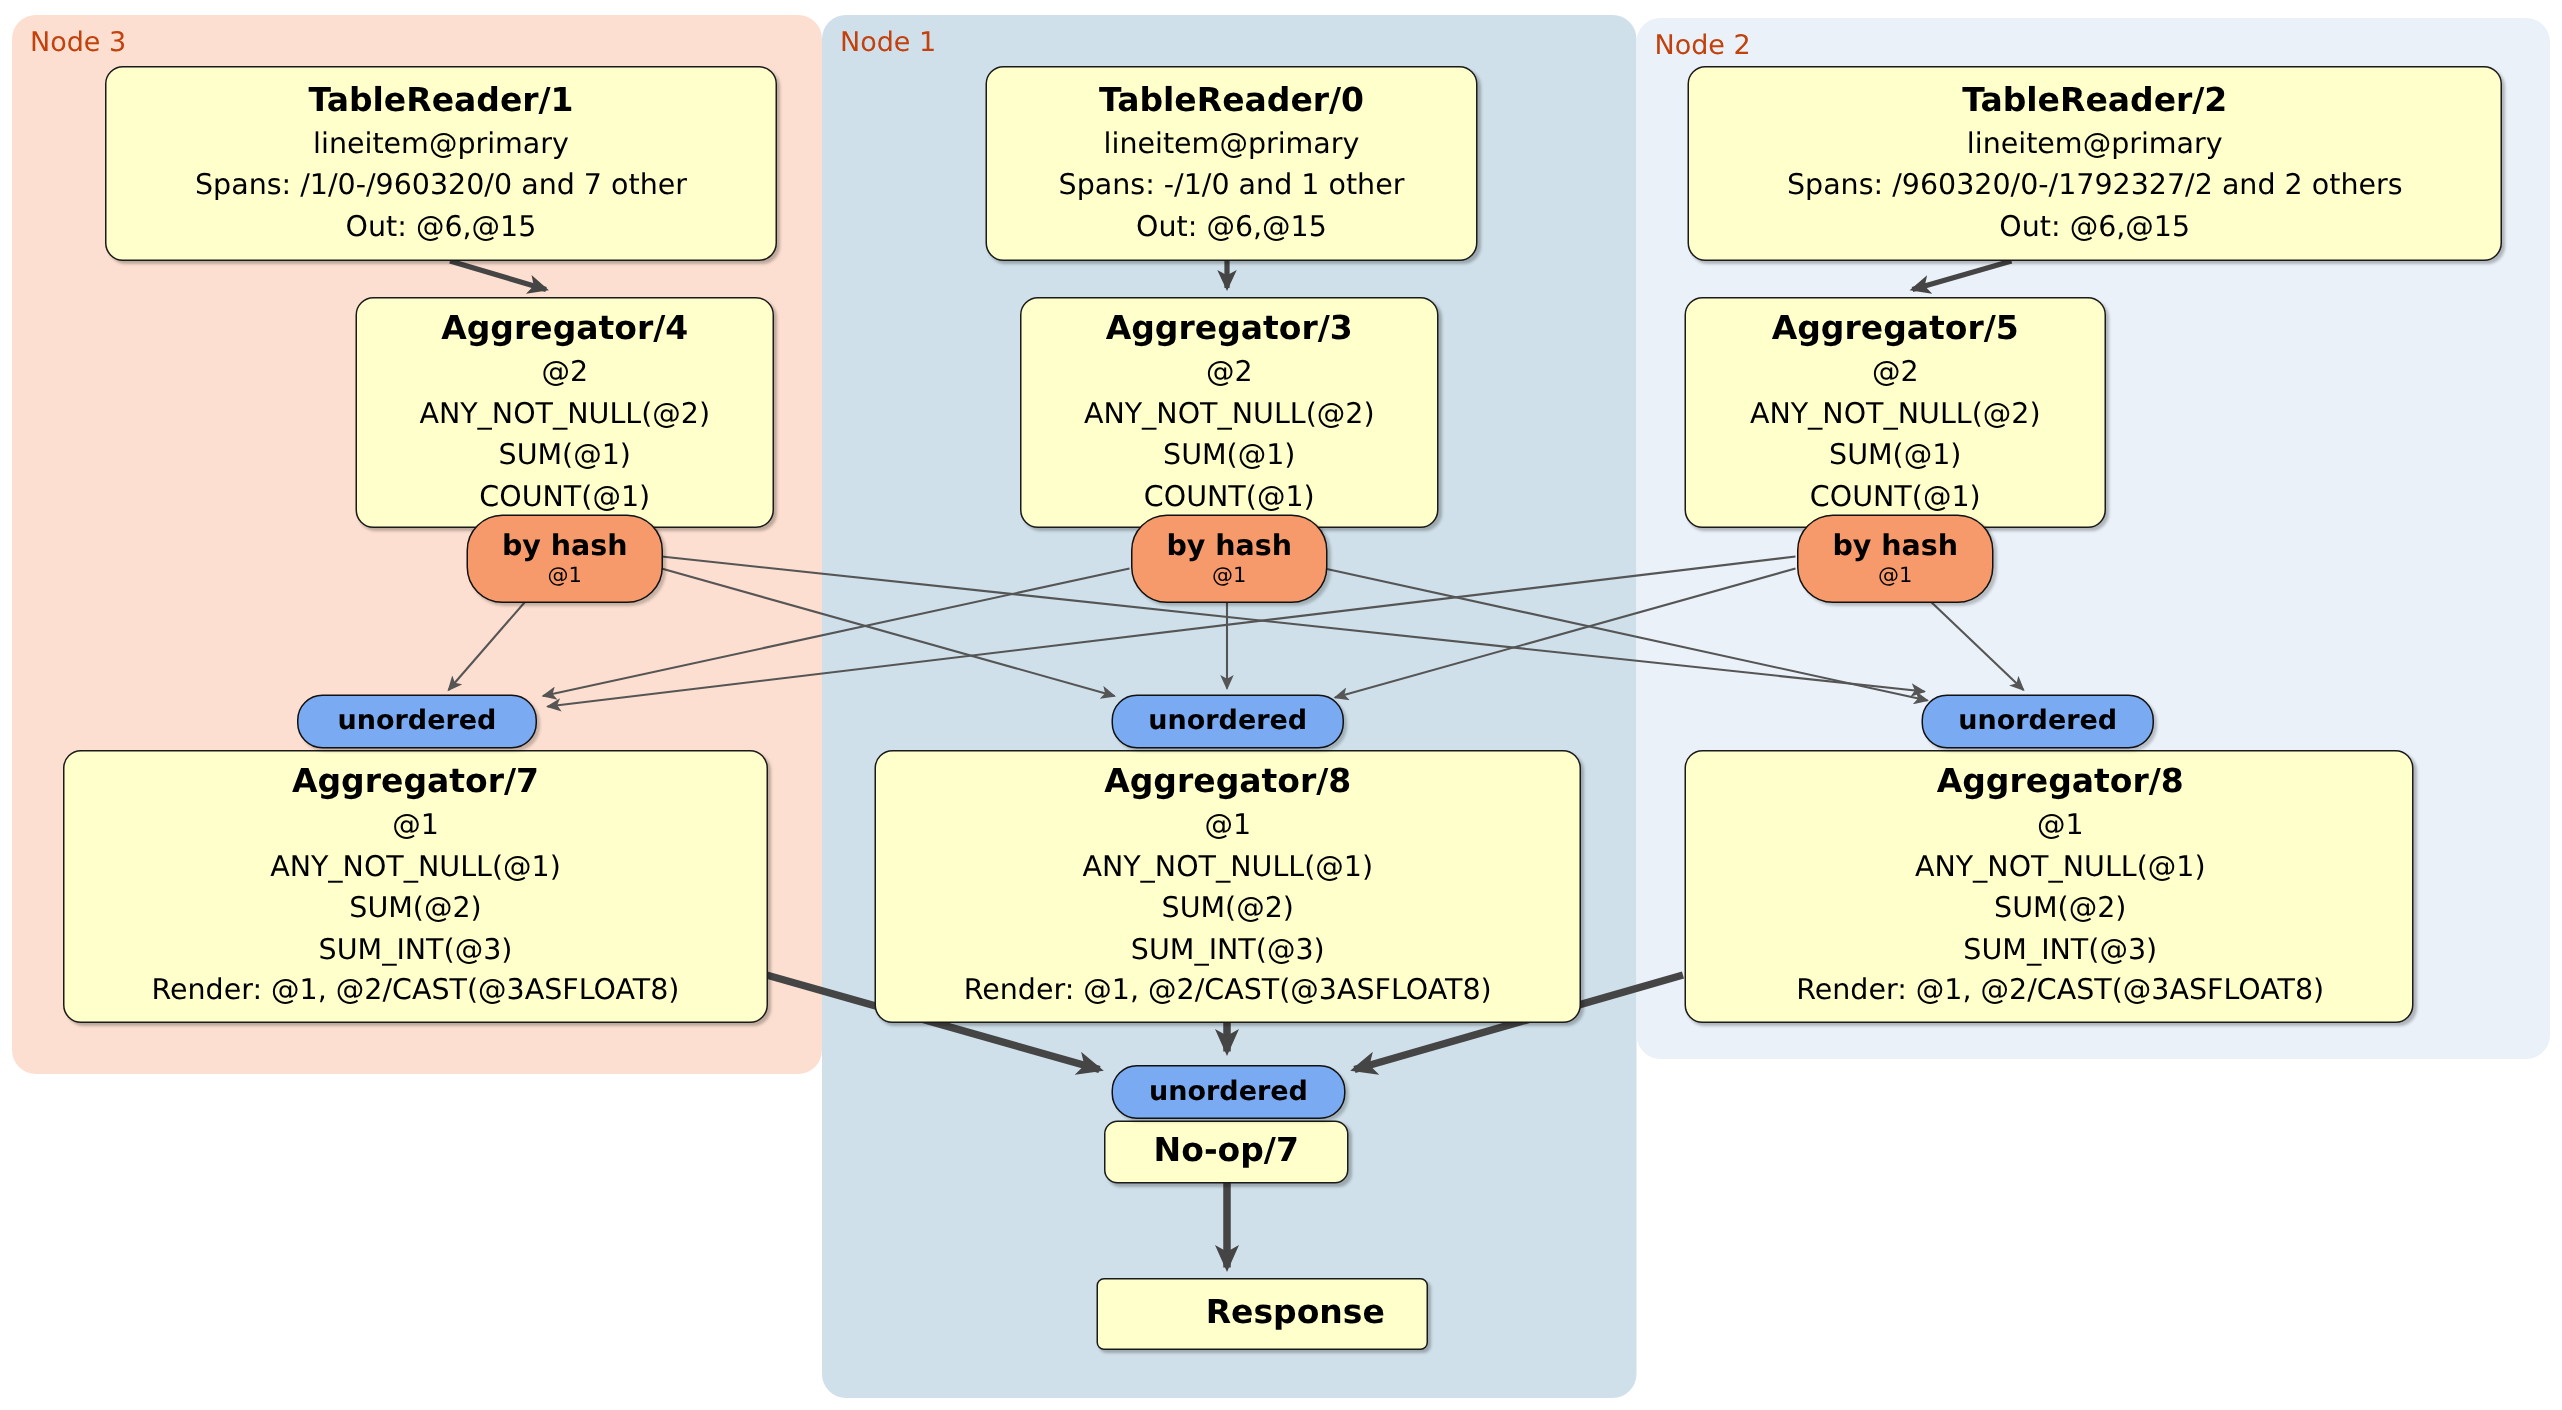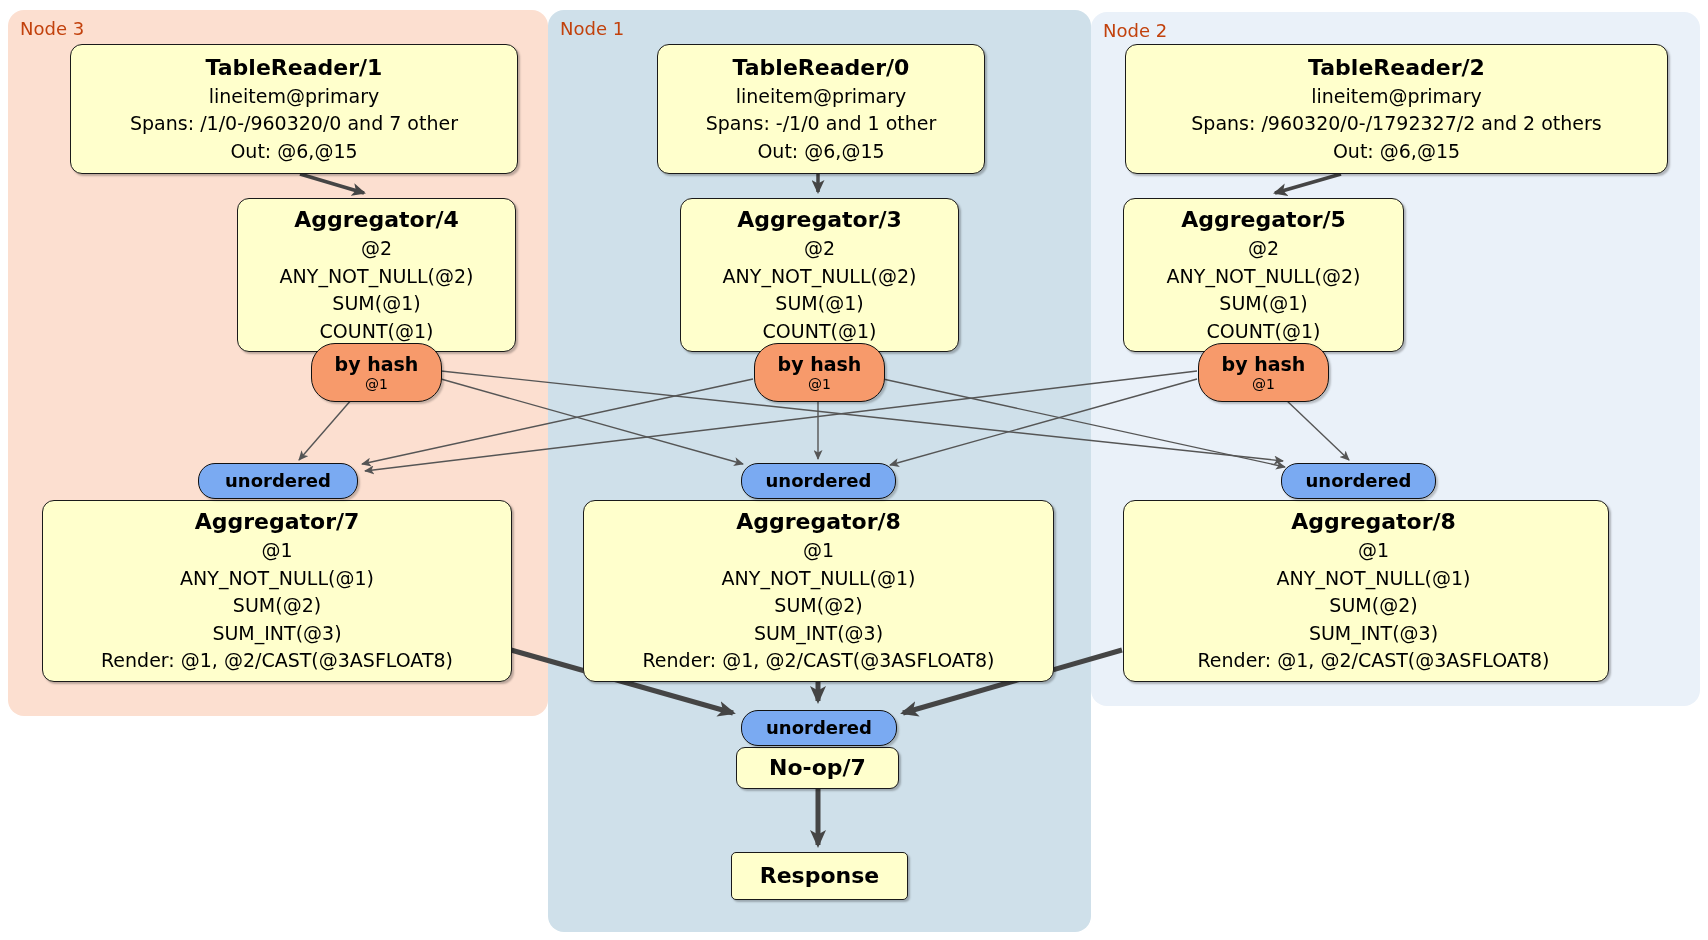--- a/index.html
+++ b/index.html
@@ -174,17 +174,17 @@
     <div class="bline">SUM_INT(@3)</div>
     <div class="bline">Render: @1, @2/CAST(@3ASFLOAT8)</div>
   </div>
 
   <div class="pill pill-sync" style="left: 741px; top: 710px; width: 154px; height: 34px; background-color: rgb(122, 170, 242);">
     <div class="plabel">unordered</div>
   </div>
   <div class="box" style="left:736px;top:747px;width:161px;height:40px;border-radius:9px;">
     <div class="btitle">No-op/7</div>
   </div>
-  <div class="box" style="left:731px;top:852px;width:175px;height:46px;border-radius:5px;">
+  <div class="box" style="left:731px;top:852px;width:175px;height:46px;border-radius:5px;padding-left:44px;">
     <div class="btitle">Response</div>
   </div>
 
 </div>
 
 </body></html>

